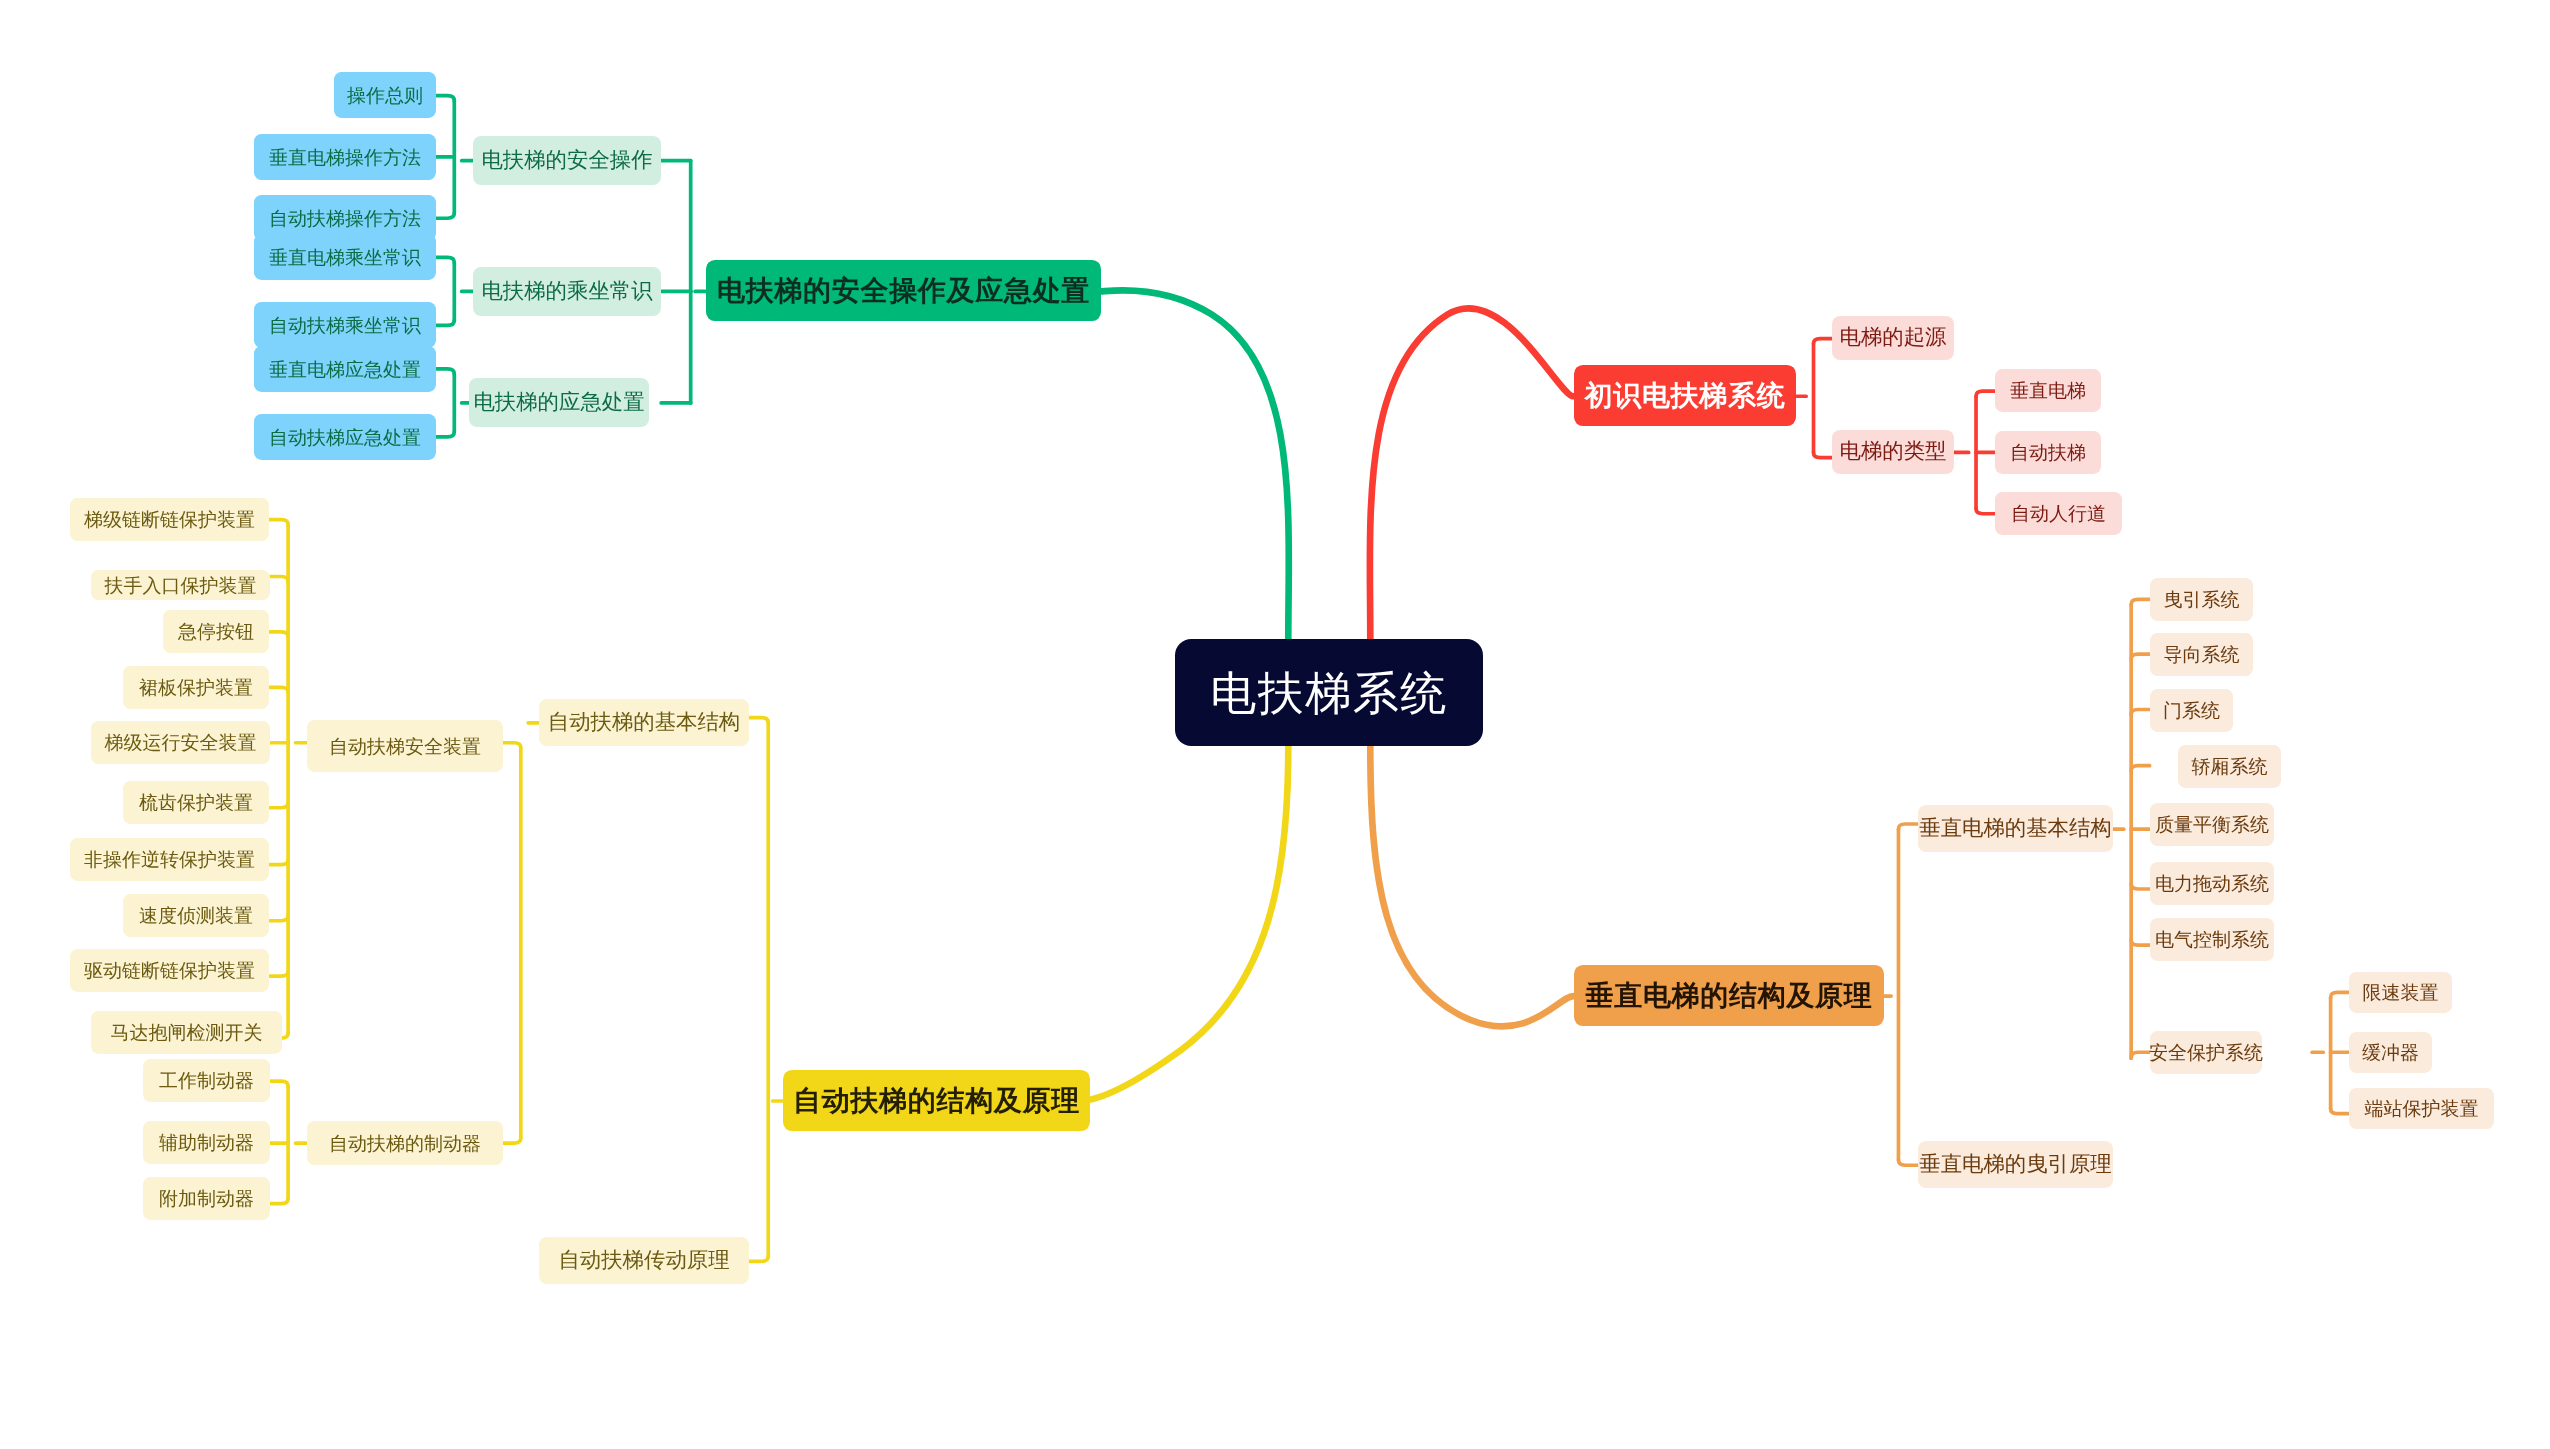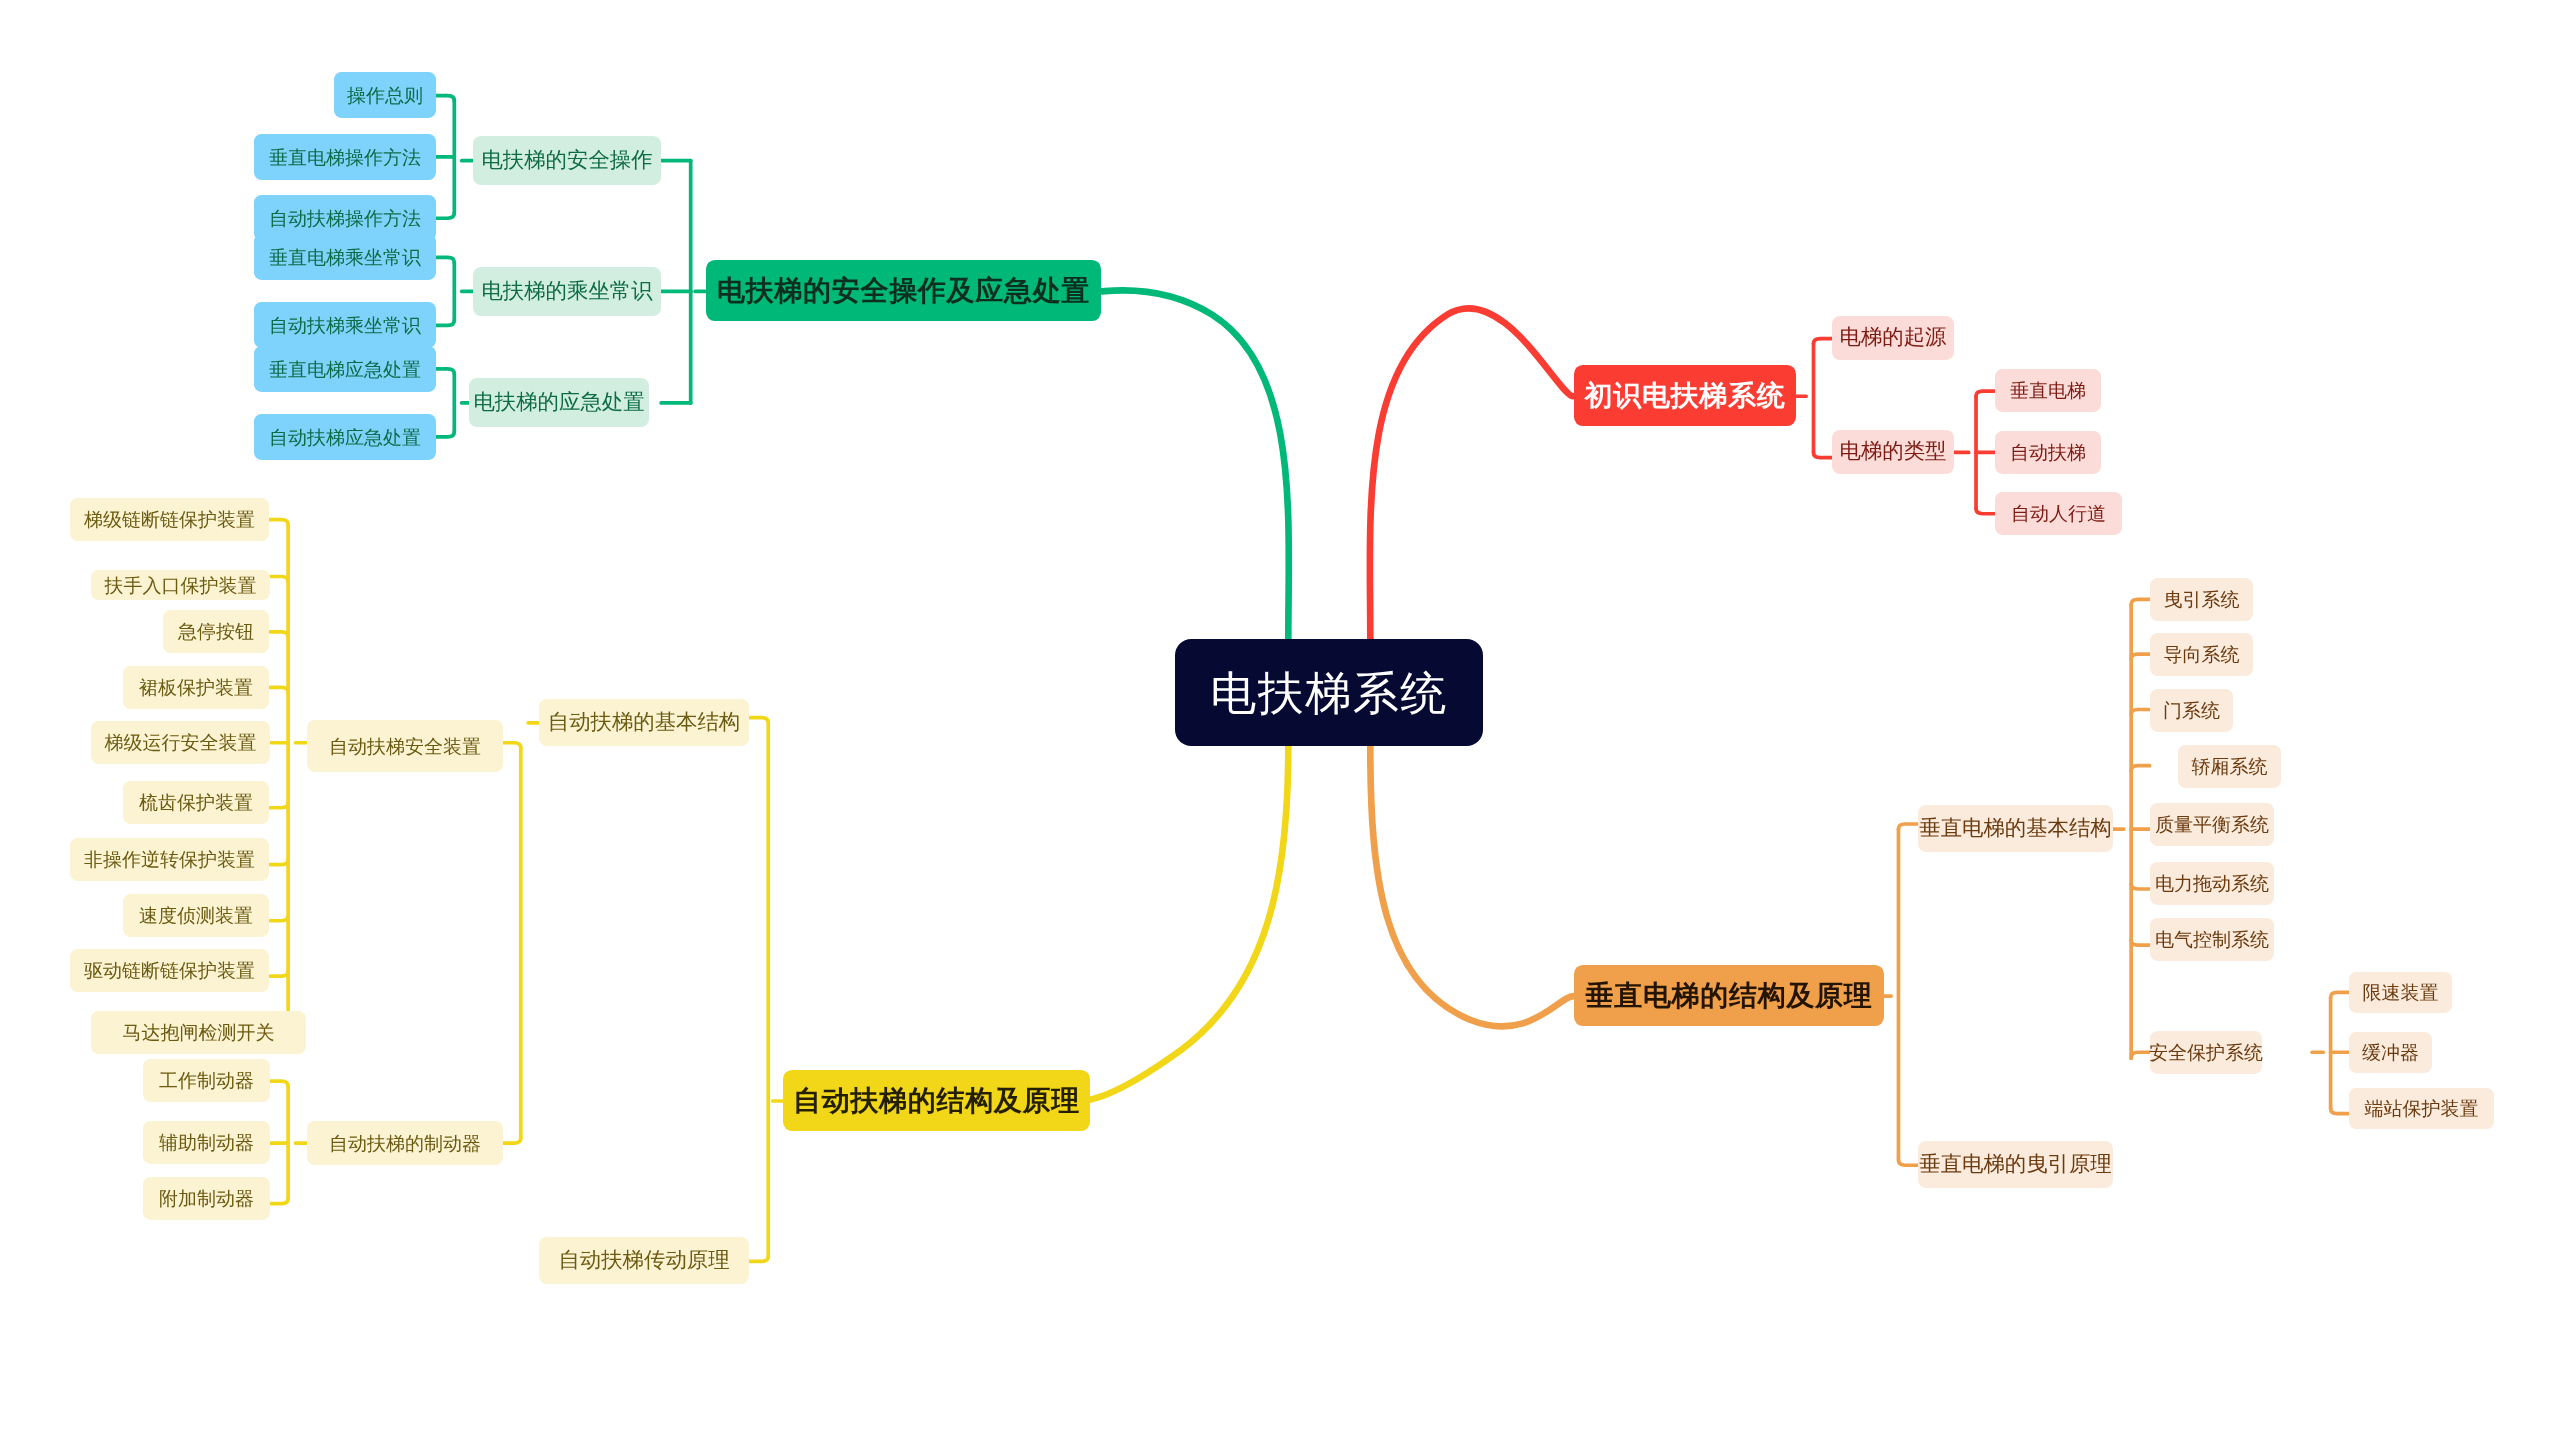--- a/index.html
+++ b/index.html
@@ -300,21 +300,21 @@
   </div>
   <div class="node leaf yellow" style="left:70px;top:838px;width:199px;height:43px;">
     <span>非操作逆转保护装置</span>
   </div>
   <div class="node leaf yellow" style="left:123px;top:894px;width:146px;height:43px;">
     <span>速度侦测装置</span>
   </div>
   <div class="node leaf yellow" style="left:70px;top:949px;width:199px;height:43px;">
     <span>驱动链断链保护装置</span>
   </div>
-  <div class="node leaf yellow" style="left:91px;top:1011px;width:215px;height:43px;">
+  <div class="node leaf yellow" style="left:91px;top:1011px;width:191px;height:43px;">
     <span>马达抱闸检测开关</span>
   </div>
 
   <div class="node leaf yellow" style="left:143px;top:1059px;width:127px;height:43px;">
     <span>工作制动器</span>
   </div>
   <div class="node leaf yellow" style="left:143px;top:1121px;width:127px;height:43px;">
     <span>辅助制动器</span>
   </div>
   <div class="node leaf yellow" style="left:143px;top:1177px;width:127px;height:43px;">

